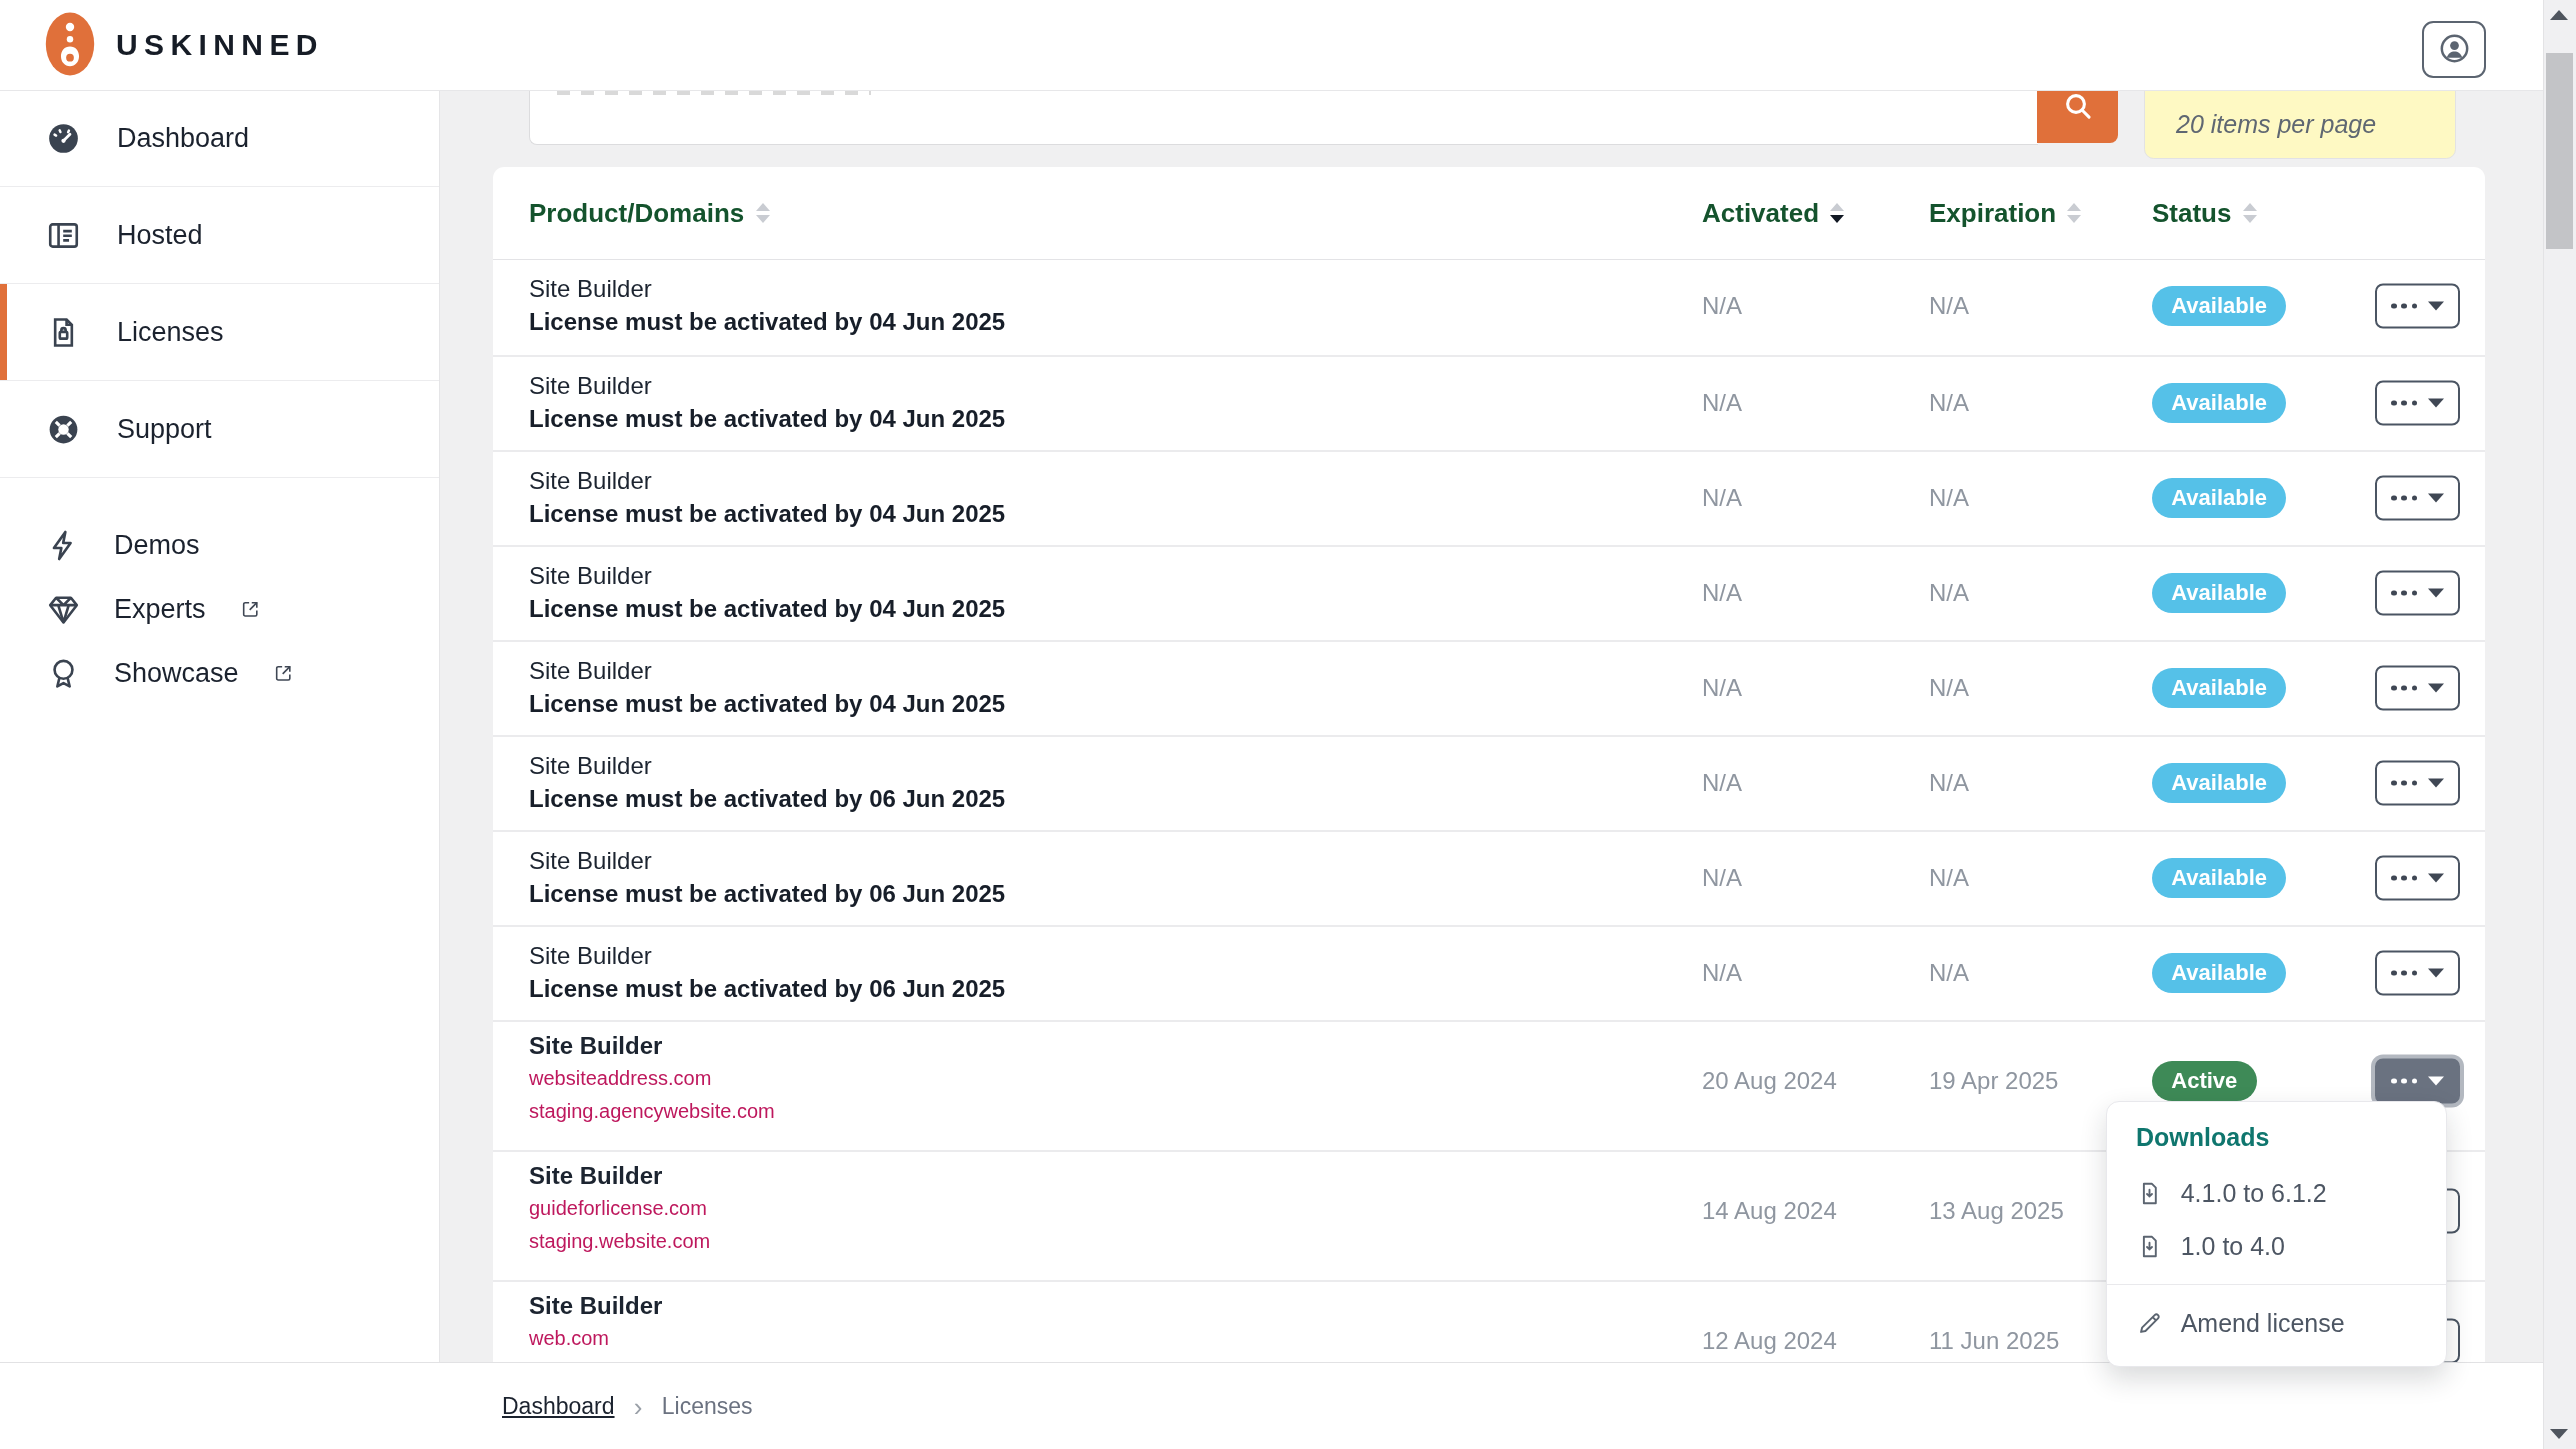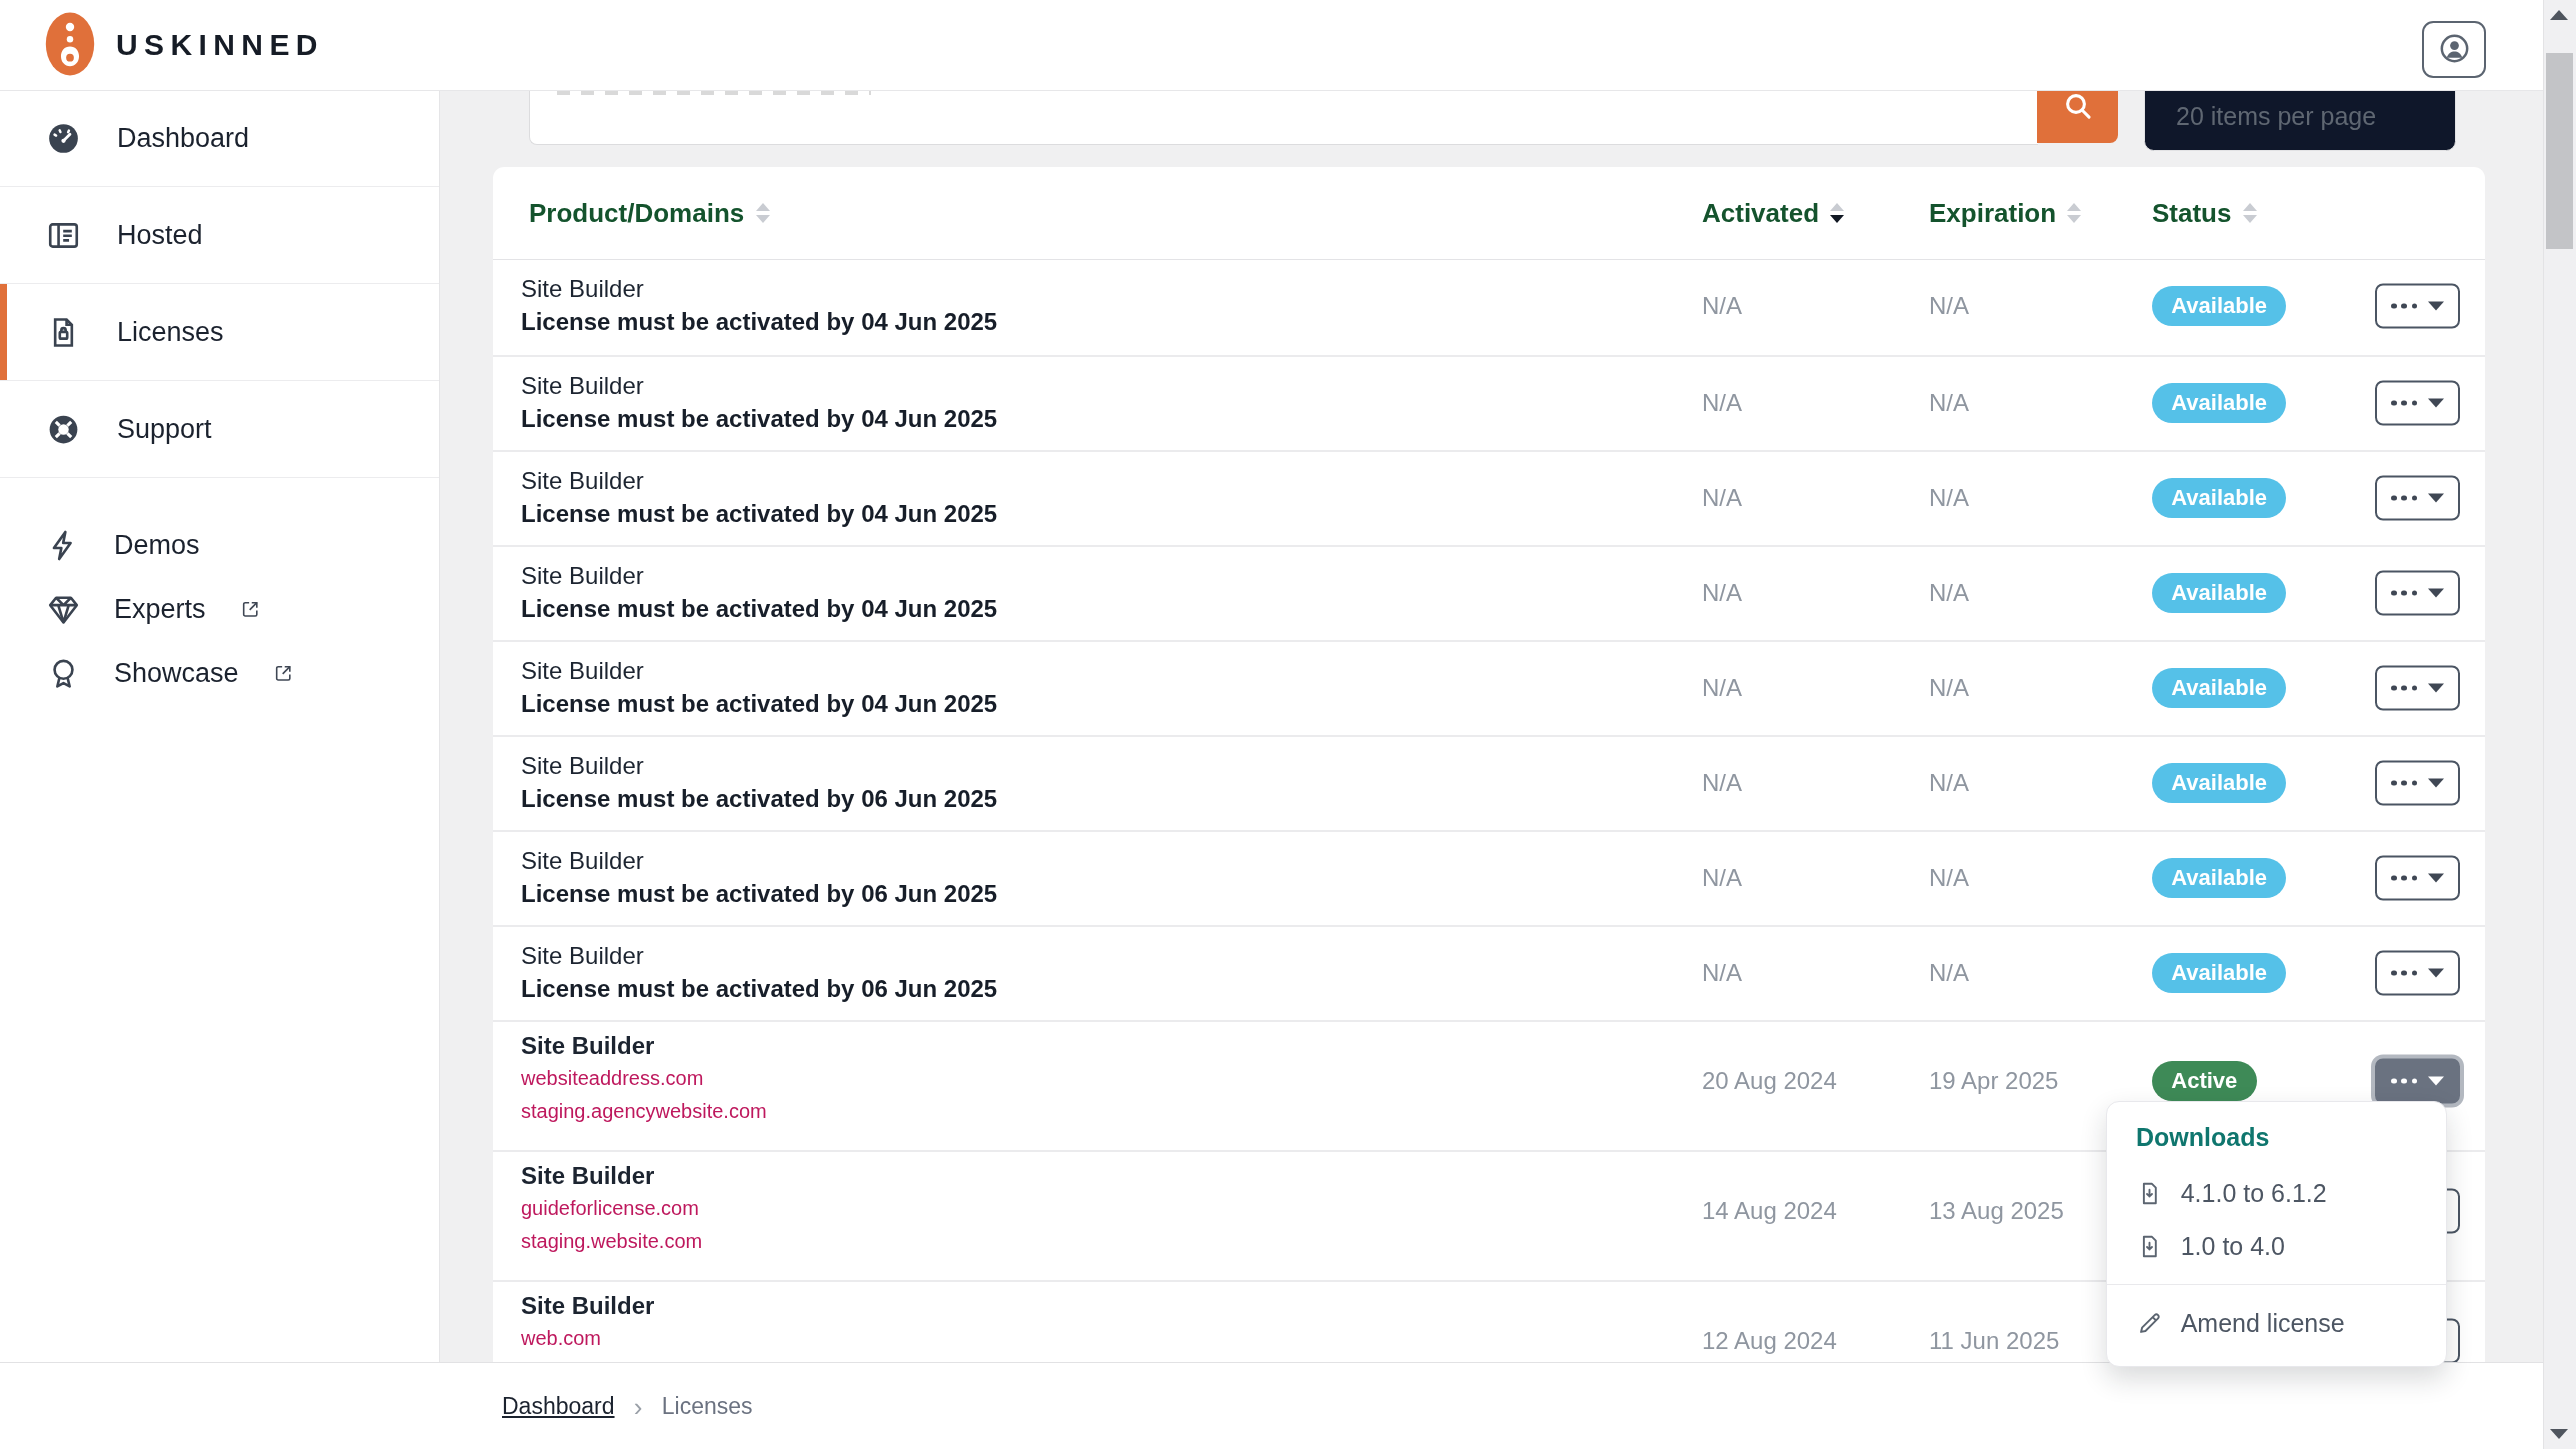--- a/index.html
+++ b/index.html
@@ -32,37 +32,37 @@
   .side-item.active::before{content:"";position:absolute;left:0;top:0;bottom:0;width:7.2px;background:#e0703a;}
   .side-gap{height:35px;}
   .side-item.small{height:64px;gap:32px;}
   .side-icon{width:37px;height:37px;flex:0 0 auto;color:#3a4350;}
   .ext-icon{width:22.5px;height:22.5px;color:#3f4754;margin-left:1.6px;}
 
   
   .search-input{left:529px;top:69px;width:1508px;height:74px;background:#fff;border:1.6px solid #dcdcde;border-right:none;border-radius:8px 0 0 8px;z-index:10;}
   .search-dashes{left:557px;top:91px;width:314px;height:4px;background:repeating-linear-gradient(90deg,#d9d9d9 0 13px,transparent 13px 24px);z-index:11;}
   .search-btn{left:2037px;top:69px;width:81px;height:74px;background:#e0703a;border-radius:0 8px 8px 0;z-index:10;display:flex;align-items:flex-end;justify-content:center;padding-bottom:17.7px;box-sizing:border-box;}
-  .perpage{left:2144px;top:72px;width:312px;height:79px;background:#0f172a;border:1.6px solid #e2e2e4;border-radius:9.7px;z-index:10;box-sizing:border-box;display:flex;align-items:flex-end;padding:0 0 19.3px 31px;font-size:25px;color:#5f6772;}
+  .perpage{left:2144px;top:80px;width:312px;height:79px;background:#fef9c3;border:1.6px solid #e2e2e4;border-radius:9.7px;z-index:10;box-sizing:border-box;display:flex;align-items:flex-end;padding:0 0 19.3px 31px;font-size:25px;color:#5f6772;font-style:italic;}
 
   
   .card{left:493px;top:167px;width:1992px;height:1195px;background:#fff;border-radius:11.3px 11.3px 0 0;z-index:5;overflow:hidden;}
   .thead{position:relative;height:92px;border-bottom:1.6px solid #e3e3e6;}
   .th{position:absolute;top:0;height:92px;display:flex;align-items:center;gap:11.3px;font-size:26px;font-weight:700;color:#14532d;cursor:pointer;}
   .sort{display:inline-flex;flex-direction:column;gap:4px;}
   .car{width:0;height:0;border-left:7.2px solid transparent;border-right:7.2px solid transparent;}
   .car-up{border-bottom:8.9px solid #c9ccd2;}
   .car-down{border-top:8.9px solid #c9ccd2;}
   .car-down.on{border-top-color:#111823;}
 
   .row{position:relative;box-sizing:border-box;}
   .row + .row{border-top:2.4px solid #ebebed;}
   .row.r2{height:95px;padding-top:12px;}
   .row.r3{height:130px;padding-top:7.2px;}
-  .cellblock{margin-left:28px;line-height:33px;}
+  .cellblock{margin-left:36px;line-height:33px;}
   .prod{font-size:24px;color:#1c2430;}
   .prod.b{font-weight:700;}
   .note{font-size:24px;font-weight:700;color:#171e29;}
   .dom{font-size:20px;color:#be185d;}
   .cell{position:absolute;font-size:24px;color:#8f96a0;transform:translateY(-50%);}
   .row.r2 .cell{top:46px;}
   .row.r3 .cell{top:59px;}
   .c-act{left:1209px;}
   .c-exp{left:1436px;}
   .c-st{left:1659px;}

